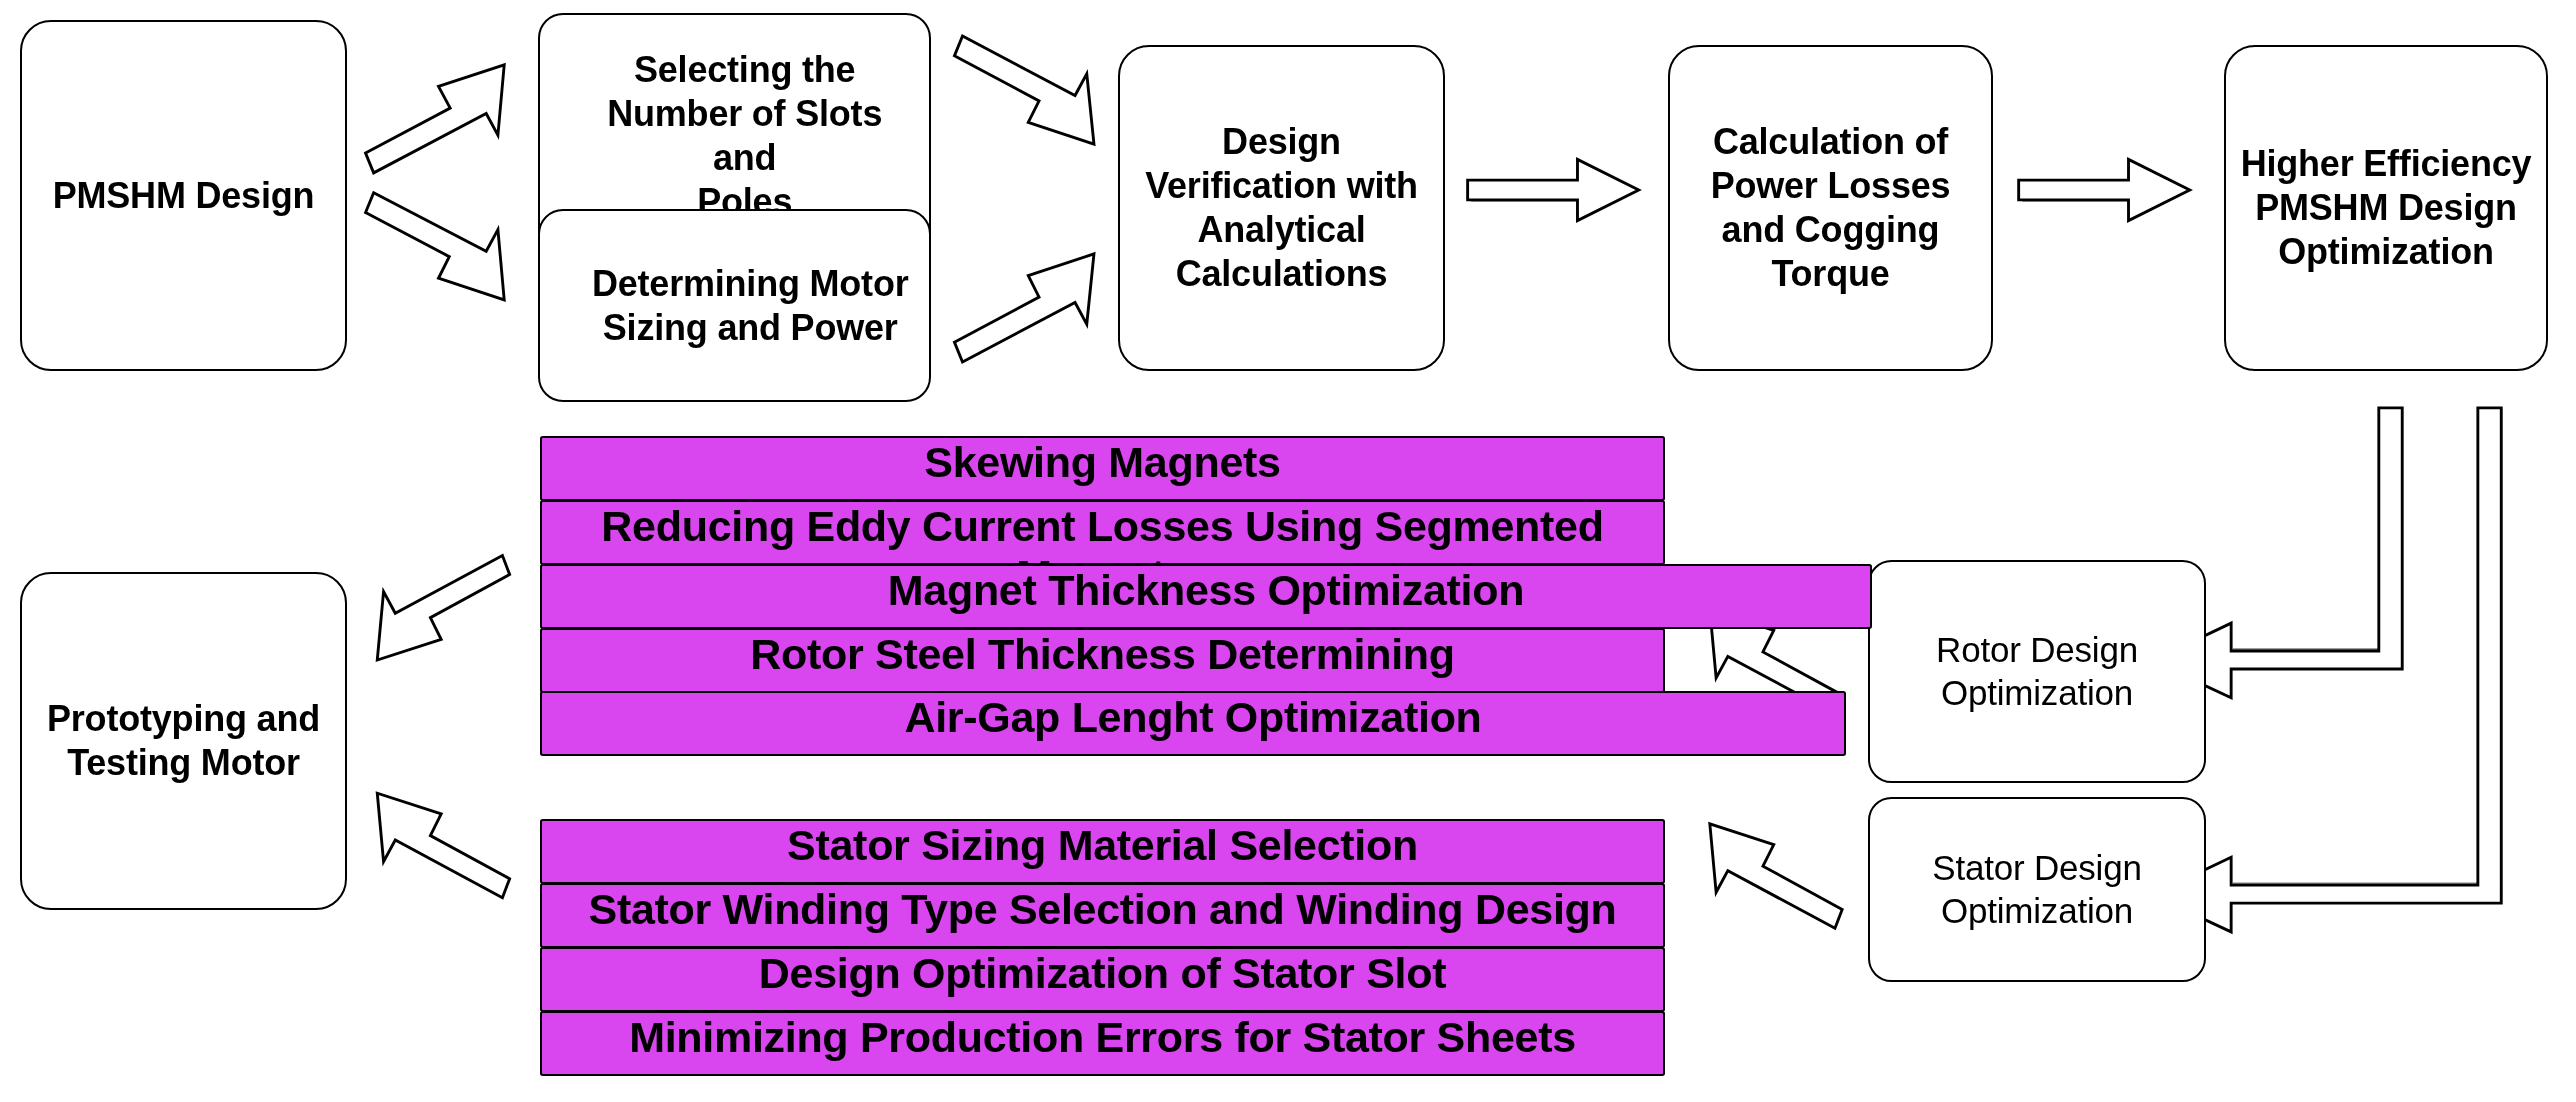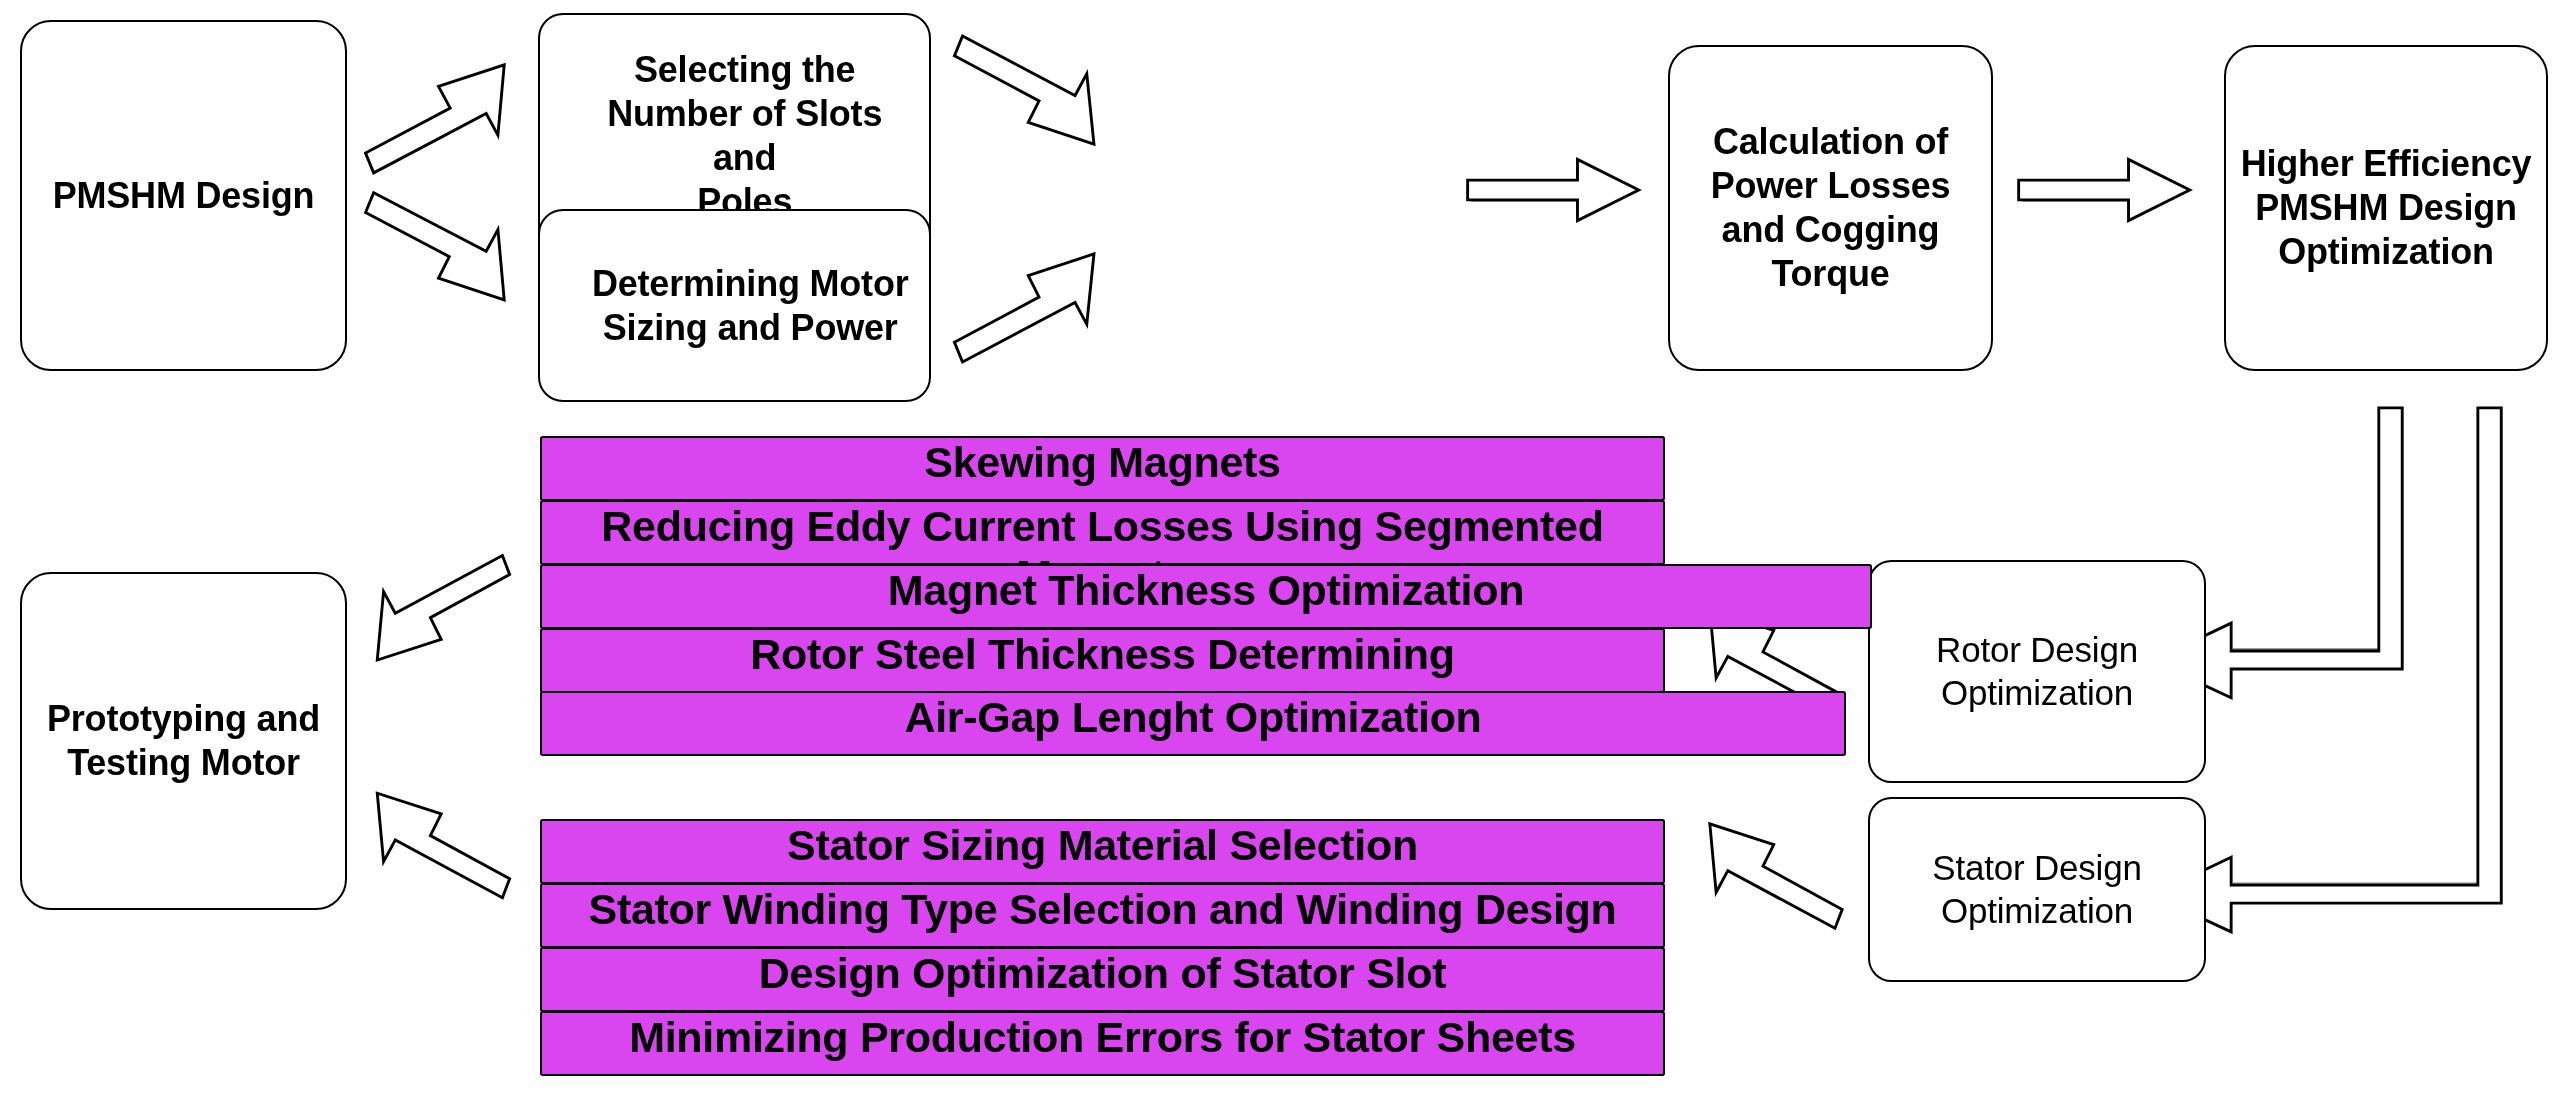--- a/index.html
+++ b/index.html
@@ -140,20 +140,26 @@
     <span class="txt">Selecting the
 Number of Slots and
 Poles</span>
   </div>
 
   <div class="node" style="left:538px;top:209px;width:393px;height:193px;border-radius:25px;padding-left:44px;">
     <span class="txt">Determining Motor
 Sizing and Power</span>
   </div>
 
+  <div class="node" style="left:1118px;top:45px;width:327px;height:326px;">
+    <span class="txt">Design
+Verification with
+Analytical
+Calculations</span>
+  </div>
 
   <div class="node" style="left:1668px;top:45px;width:325px;height:326px;">
     <span class="txt">Calculation of
 Power Losses
 and Cogging
 Torque</span>
   </div>
 
   <div class="node" style="left:2224px;top:45px;width:324px;height:326px;">
     <span class="txt">Higher Efficiency

